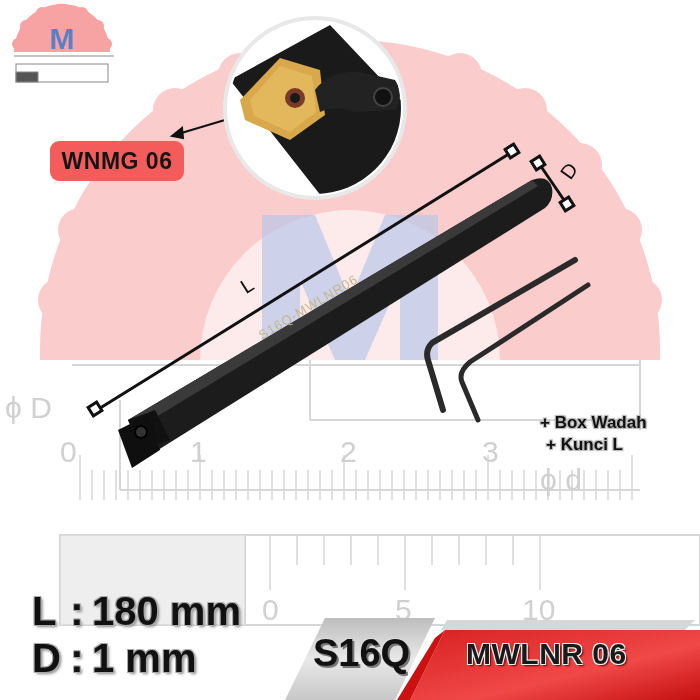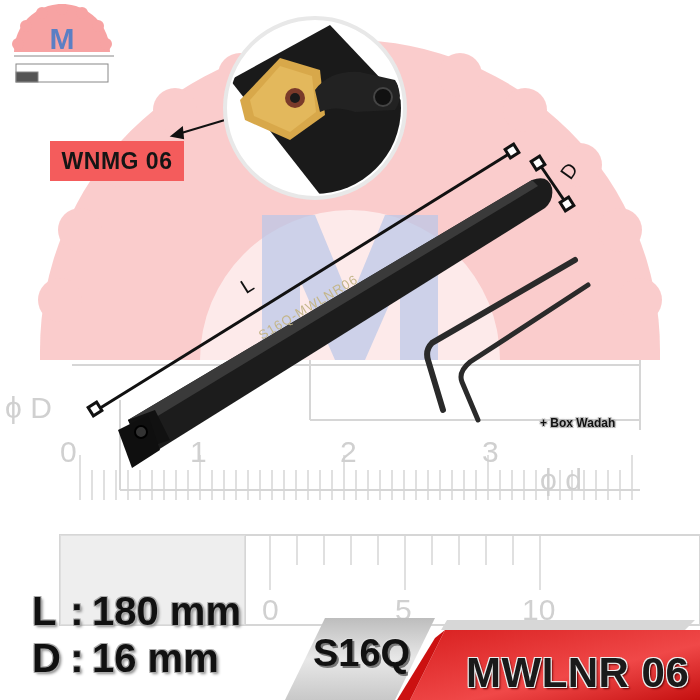--- a/index.html
+++ b/index.html
@@ -1,30 +1,30 @@
 <!DOCTYPE html>
 <html><head>
 <meta charset="utf-8">
 <style>
   html,body{margin:0;padding:0;background:#fff;}
   #stage{position:relative;width:700px;height:700px;overflow:hidden;background:#fff;font-family:"Liberation Sans","DejaVu Sans",sans-serif;}
   .abs{position:absolute;}
   .bg-svg{position:absolute;left:0;top:0;}
   .logo{left:4px;top:4px;width:116px;height:84px;}
-  .badge-wnmg{left:50px;top:141px;width:134px;height:40px;background:#f45c5c;border-radius:0;display:flex;align-items:center;justify-content:center;font-weight:700;font-size:23px;color:#151515;letter-spacing:0.5px;}
-  .extras{left:540px;top:412px;font-weight:700;font-size:12px;color:#111;line-height:22px;text-shadow:-1px -1px 0 #bbb,1px -1px 0 #bbb,-1px 1px 0 #bbb,1px 1px 0 #bbb,0 0 3px #999;}
+  .badge-wnmg{left:50px;top:141px;width:134px;height:40px;background:#f45c5c;border-radius:9px;display:flex;align-items:center;justify-content:center;font-weight:700;font-size:23px;color:#151515;letter-spacing:0.5px;}
+  .extras{left:540px;top:412px;font-weight:700;font-size:17px;color:#111;line-height:22px;text-shadow:-1px -1px 0 #bbb,1px -1px 0 #bbb,-1px 1px 0 #bbb,1px 1px 0 #bbb,0 0 3px #999;}
   .extras div:nth-child(2){padding-left:6px;}
   .spec{font-weight:700;font-size:40px;color:#111;text-shadow:-1px -1px 0 #aaa,1px -1px 0 #aaa,-1px 1px 0 #aaa,1px 1px 0 #aaa,2px 2px 3px #888;}
   .spec-l{left:32px;top:589px;}
   .spec-d{left:32px;top:636px;}
   .spec .lbl{display:inline-block;width:30px;}
   .spec .colon{display:inline-block;width:30px;text-align:center;}
   .model-wrap{left:285px;top:618px;width:415px;height:82px;}
   .code-s16q{left:313px;top:632px;font-weight:700;font-size:38px;color:#111;text-shadow:2px 2px 0 #777,-1px -1px 0 #ddd;}
-  .code-mwl{left:466px;top:637px;font-weight:700;font-size:42px;color:#1a1a1a;letter-spacing:0.5px;text-shadow:-1px -1px 0 #eee,1px -1px 0 #eee,-1px 1px 0 #eee,1px 1px 0 #eee,2px 2px 2px #600;margin-top:12px;}
+  .code-mwl{left:466px;top:637px;font-weight:700;font-size:30px;color:#1a1a1a;letter-spacing:0.5px;text-shadow:-1px -1px 0 #eee,1px -1px 0 #eee,-1px 1px 0 #eee,1px 1px 0 #eee,2px 2px 2px #600;}
 </style>
 </head>
 <body>
 
 <div id="stage">
 
   <svg class="bg-svg" width="700" height="700" viewBox="0 0 700 700">
     <g opacity="0.55">
       <path fill="#f7a3a3" d="M40 350 A310 310 0 0 1 660 350 L660 360 L40 360 Z"></path>
       <g fill="#f7a3a3">
@@ -198,27 +198,28 @@
       </g>
     </g>
   </svg>
 
   <div class="abs badge-wnmg">
     <span>WNMG 06</span>
   </div>
 
   <div class="abs extras">
     <div>+ Box Wadah</div>
+    <div>+ Kunci L</div>
   </div>
 
   <div class="abs spec spec-l">
     <span class="lbl">L</span><span class="colon">:</span><span>180 mm</span>
   </div>
   <div class="abs spec spec-d">
-    <span class="lbl">D</span><span class="colon">:</span><span>16 mm</span>
+    <span class="lbl">D</span><span class="colon">:</span><span>1 mm</span>
   </div>
 
   <svg class="abs model-wrap" viewBox="0 0 415 82">
     <defs>
       <linearGradient id="gs" x1="0" y1="0" x2="0" y2="1">
           <stop offset="0" stop-color="#bdbdbd"></stop>
           <stop offset="0.5" stop-color="#e8e8e8"></stop>
           <stop offset="1" stop-color="#c8c8c8"></stop>
         </linearGradient>
       <linearGradient id="gr" x1="0" y1="0" x2="1" y2="1">

